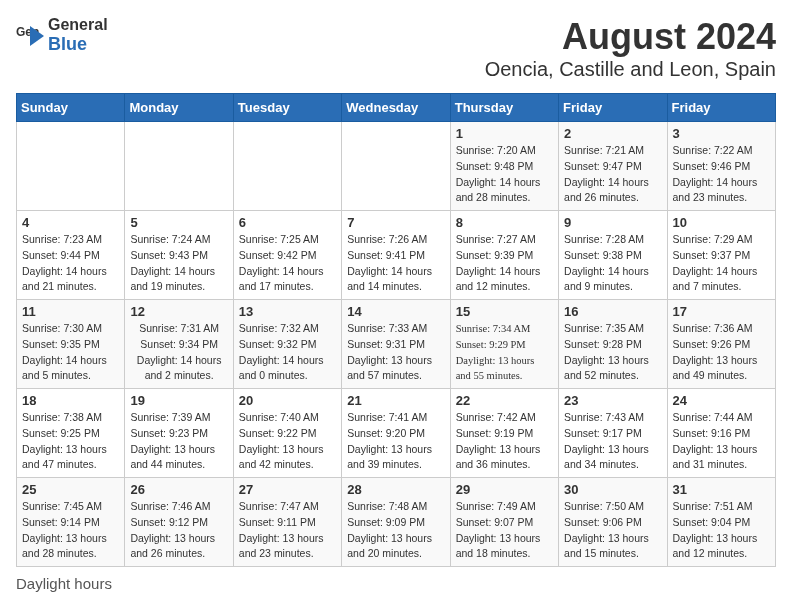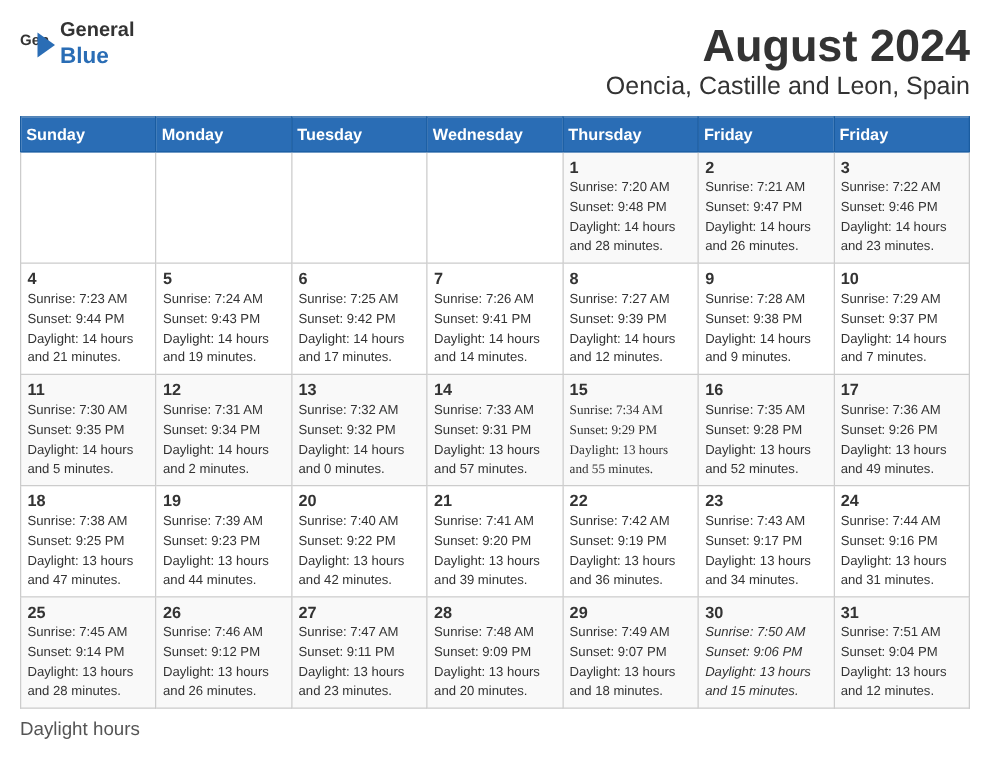--- a/index.html
+++ b/index.html
@@ -207,21 +207,21 @@
       <tr>
         <td>
           <span class="day-num">11</span>
           <div class="day-info" style="white-space: pre-line;">Sunrise: 7:30 AM
 Sunset: 9:35 PM
 Daylight: 14 hours
 and 5 minutes.</div>
         </td>
         <td>
           <span class="day-num">12</span>
-          <div class="day-info" style="white-space: pre-line;">Sunrise: 7:31 AM
+          <div class="day-info" style="white-space: pre-line; text-align: center;">Sunrise: 7:31 AM
 Sunset: 9:34 PM
 Daylight: 14 hours
 and 2 minutes.</div>
         </td>
         <td>
           <span class="day-num">13</span>
           <div class="day-info" style="white-space: pre-line;">Sunrise: 7:32 AM
 Sunset: 9:32 PM
 Daylight: 14 hours
 and 0 minutes.</div>
@@ -337,21 +337,21 @@
         </td>
         <td>
           <span class="day-num">29</span>
           <div class="day-info" style="white-space: pre-line;">Sunrise: 7:49 AM
 Sunset: 9:07 PM
 Daylight: 13 hours
 and 18 minutes.</div>
         </td>
         <td>
           <span class="day-num">30</span>
-          <div class="day-info" style="white-space: pre-line; font-style: italic;">Sunrise: 7:50 AM
+          <div class="day-info" style="white-space: pre-line;">Sunrise: 7:50 AM
 Sunset: 9:06 PM
 Daylight: 13 hours
 and 15 minutes.</div>
         </td>
         <td>
           <span class="day-num">31</span>
           <div class="day-info" style="white-space: pre-line;">Sunrise: 7:51 AM
 Sunset: 9:04 PM
 Daylight: 13 hours
 and 12 minutes.</div>

